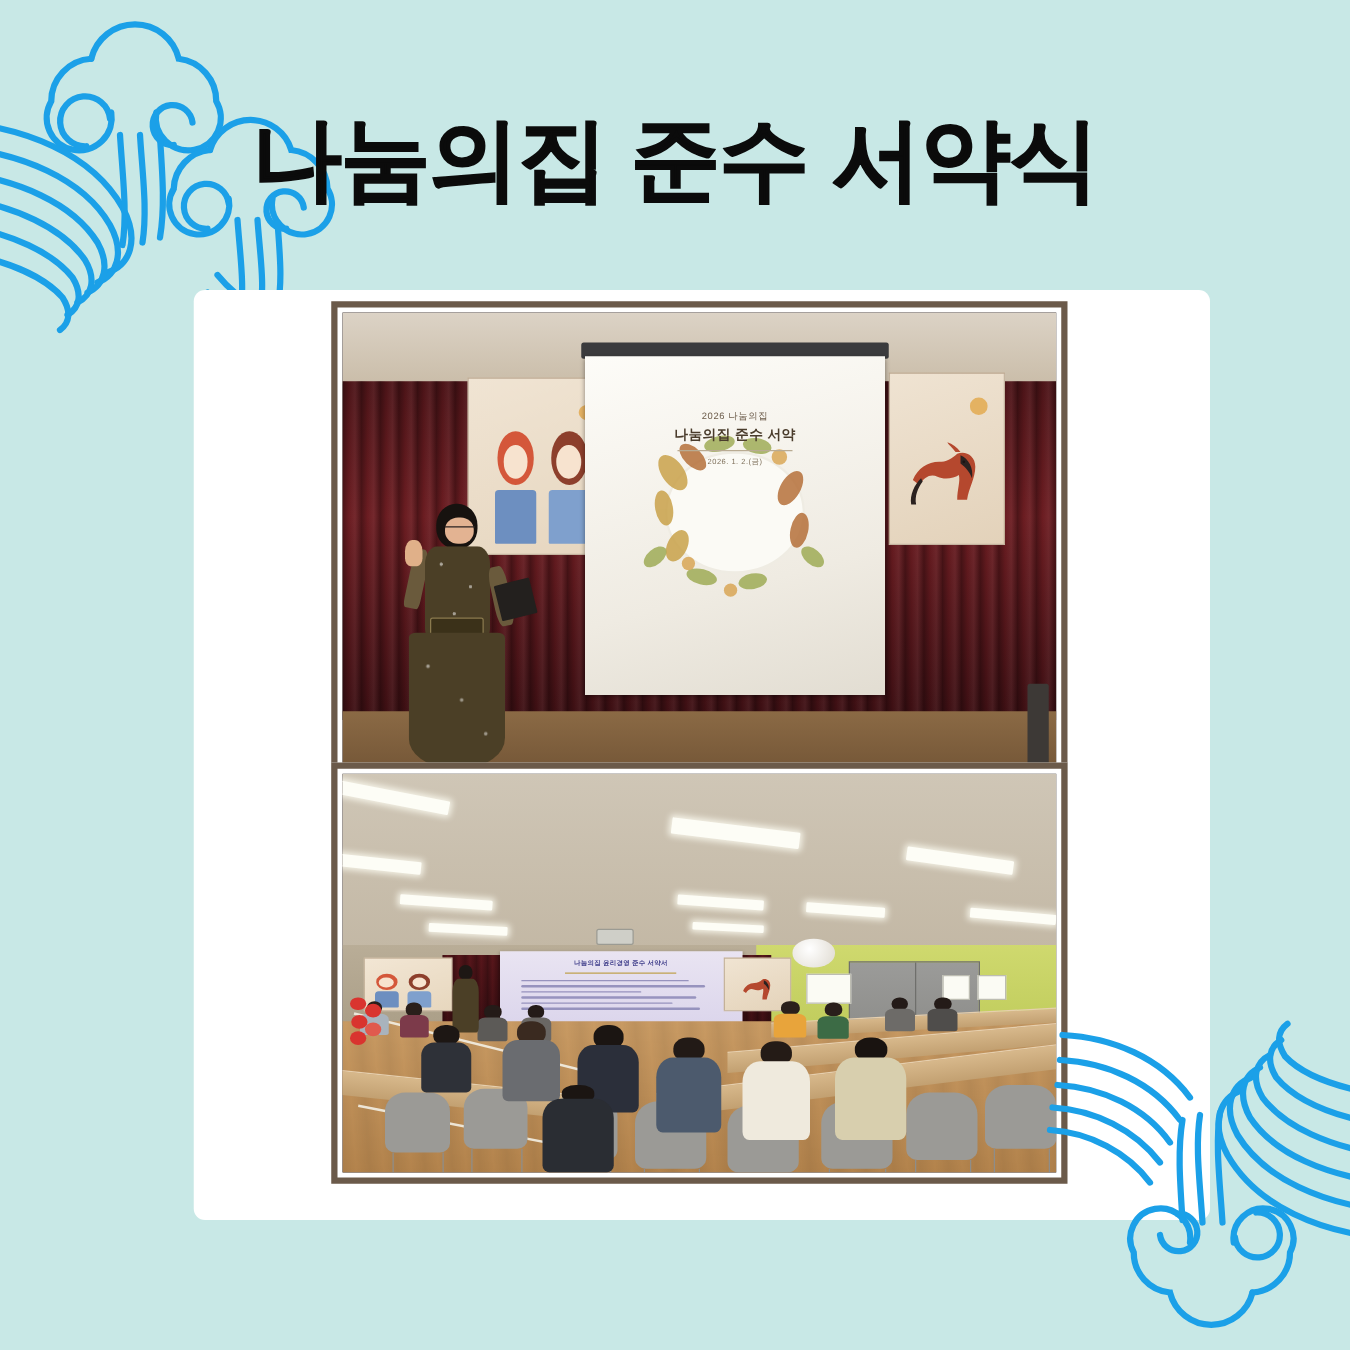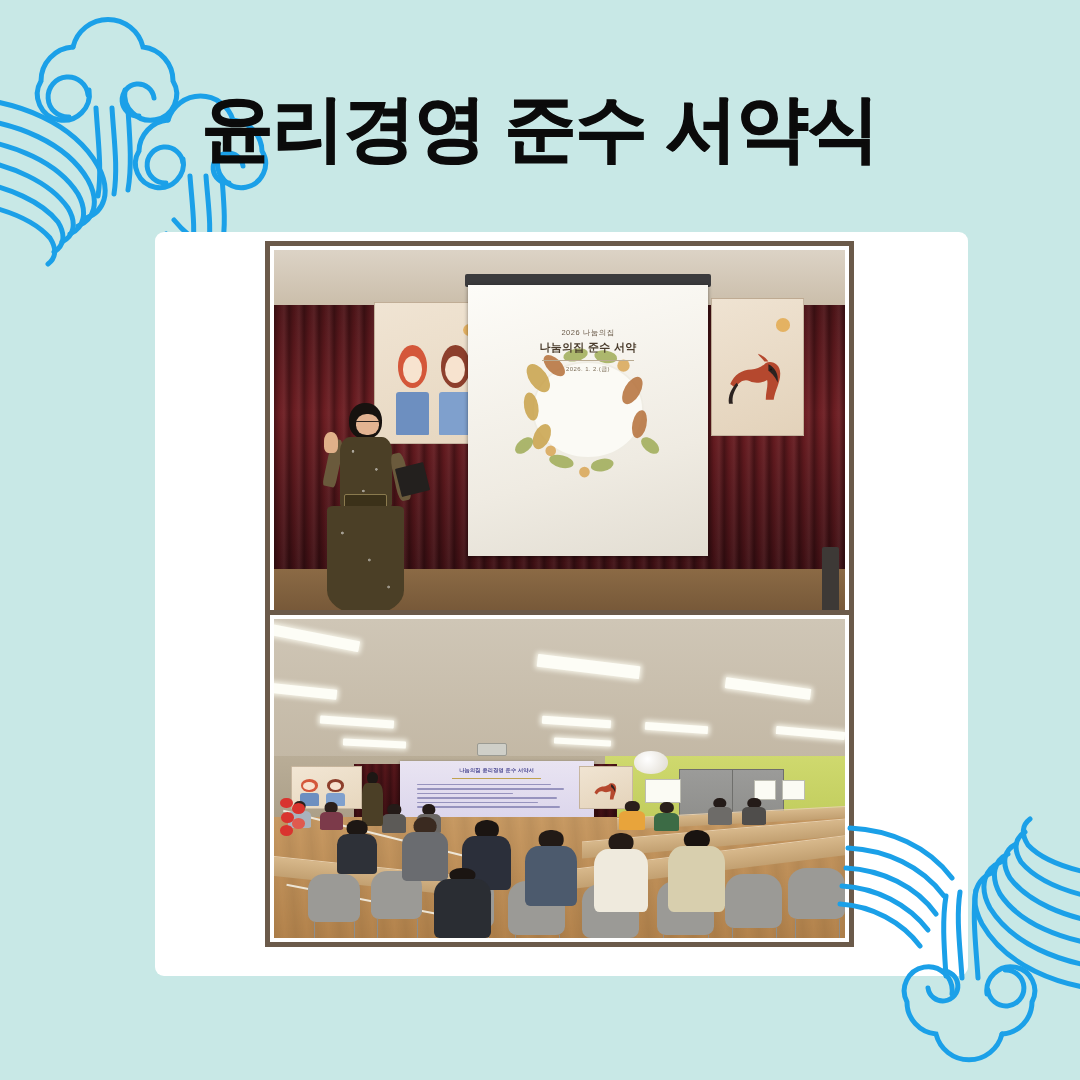--- a/index.html
+++ b/index.html
@@ -480,21 +480,21 @@
     <path name="a" d="M228 186 C 230 214, 234 238, 230 260"></path>
     <path d="M244 188 C 246 214, 248 236, 244 256"></path>
   </g>
   <g stroke-width="5">
     <path d="M196 230 C 214 252, 240 266, 268 268"></path>
     <path d="M188 244 C 206 268, 234 282, 264 284"></path>
     <path d="M180 258 C 198 284, 228 298, 258 300"></path>
   </g>
 </svg>
 
-<div class="page-title">윤리경영 준수 서약식</div>
+<div class="page-title">나눔의집 준수 서약식</div>
 
 <div class="photo-card">
 
   <div class="photo-frame one">
     <div class="photo-inner">
 
       <div class="p1-ceiling"></div>
       <div class="p1-ceiling-vent"></div>
       <div class="p1-curtain"></div>
 

